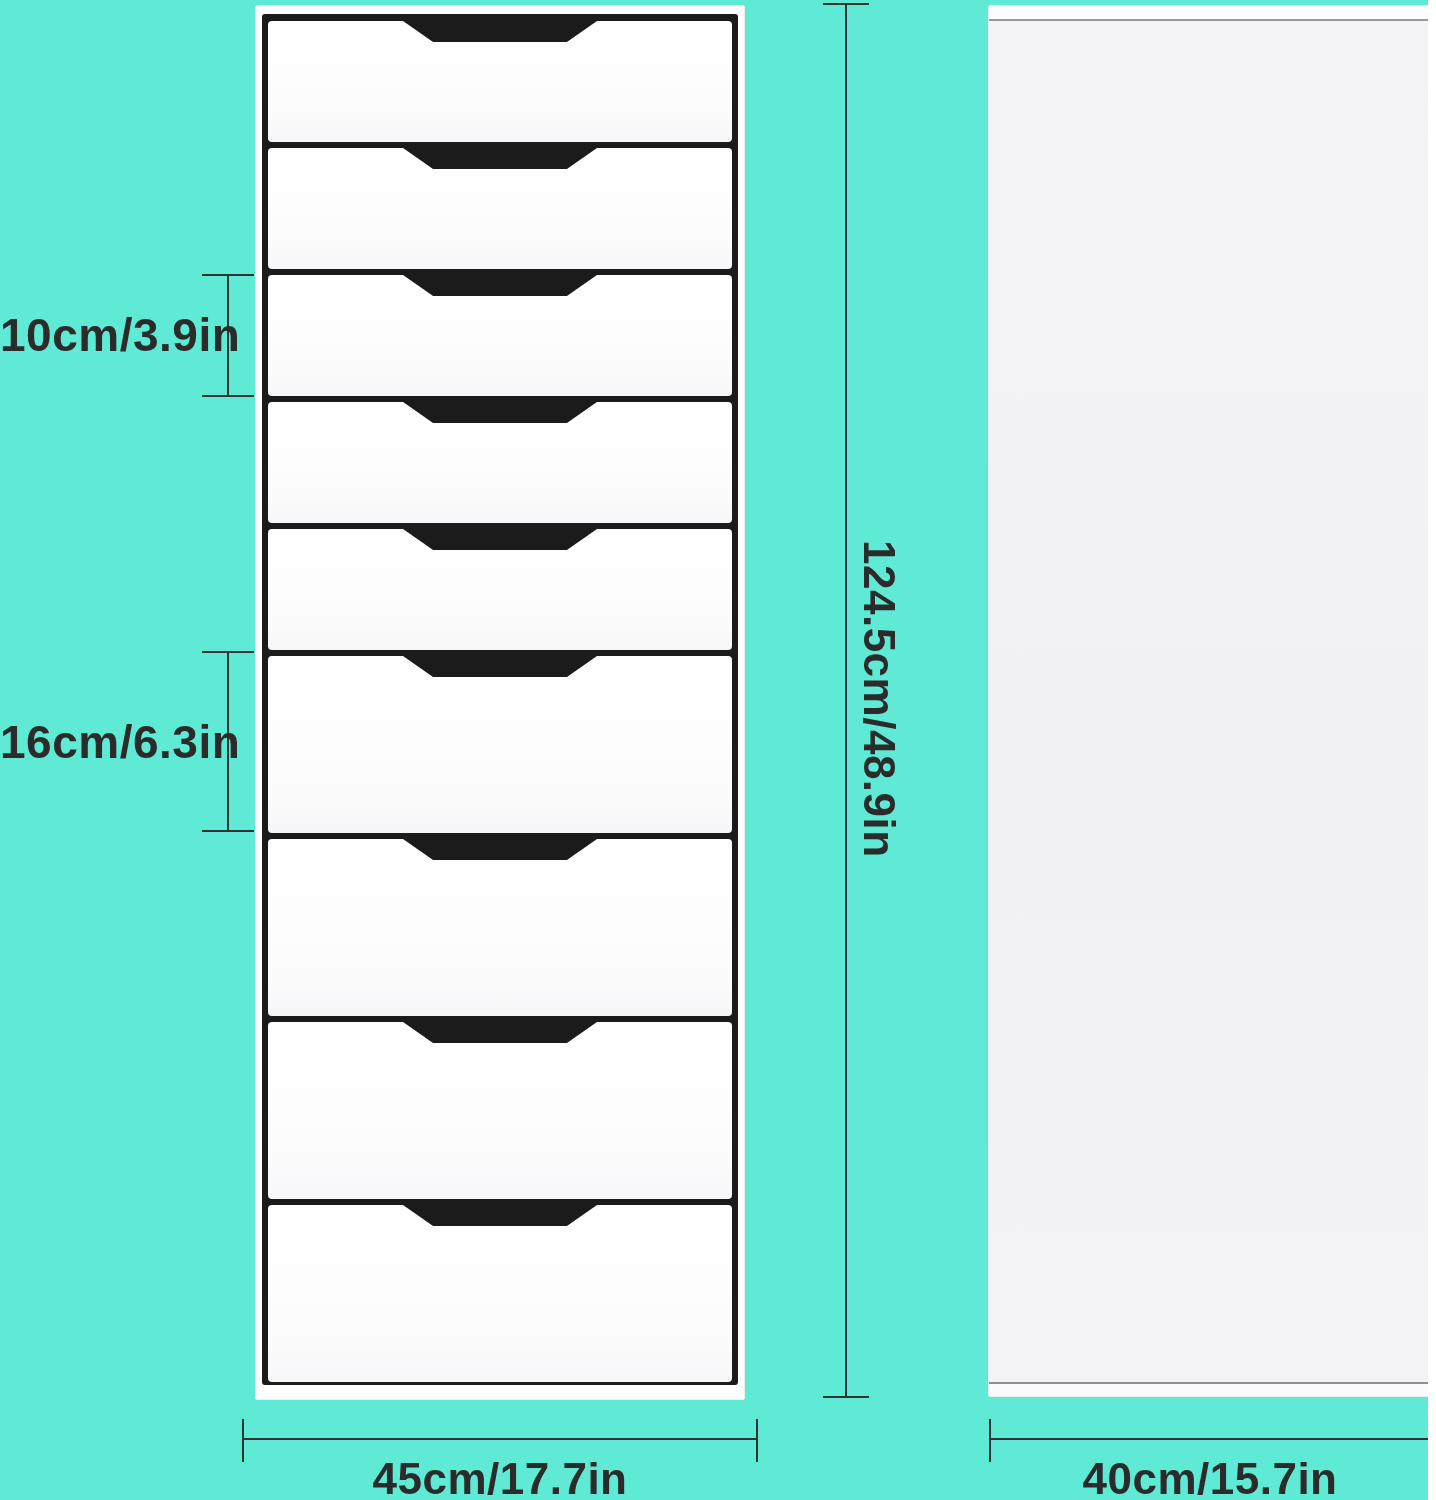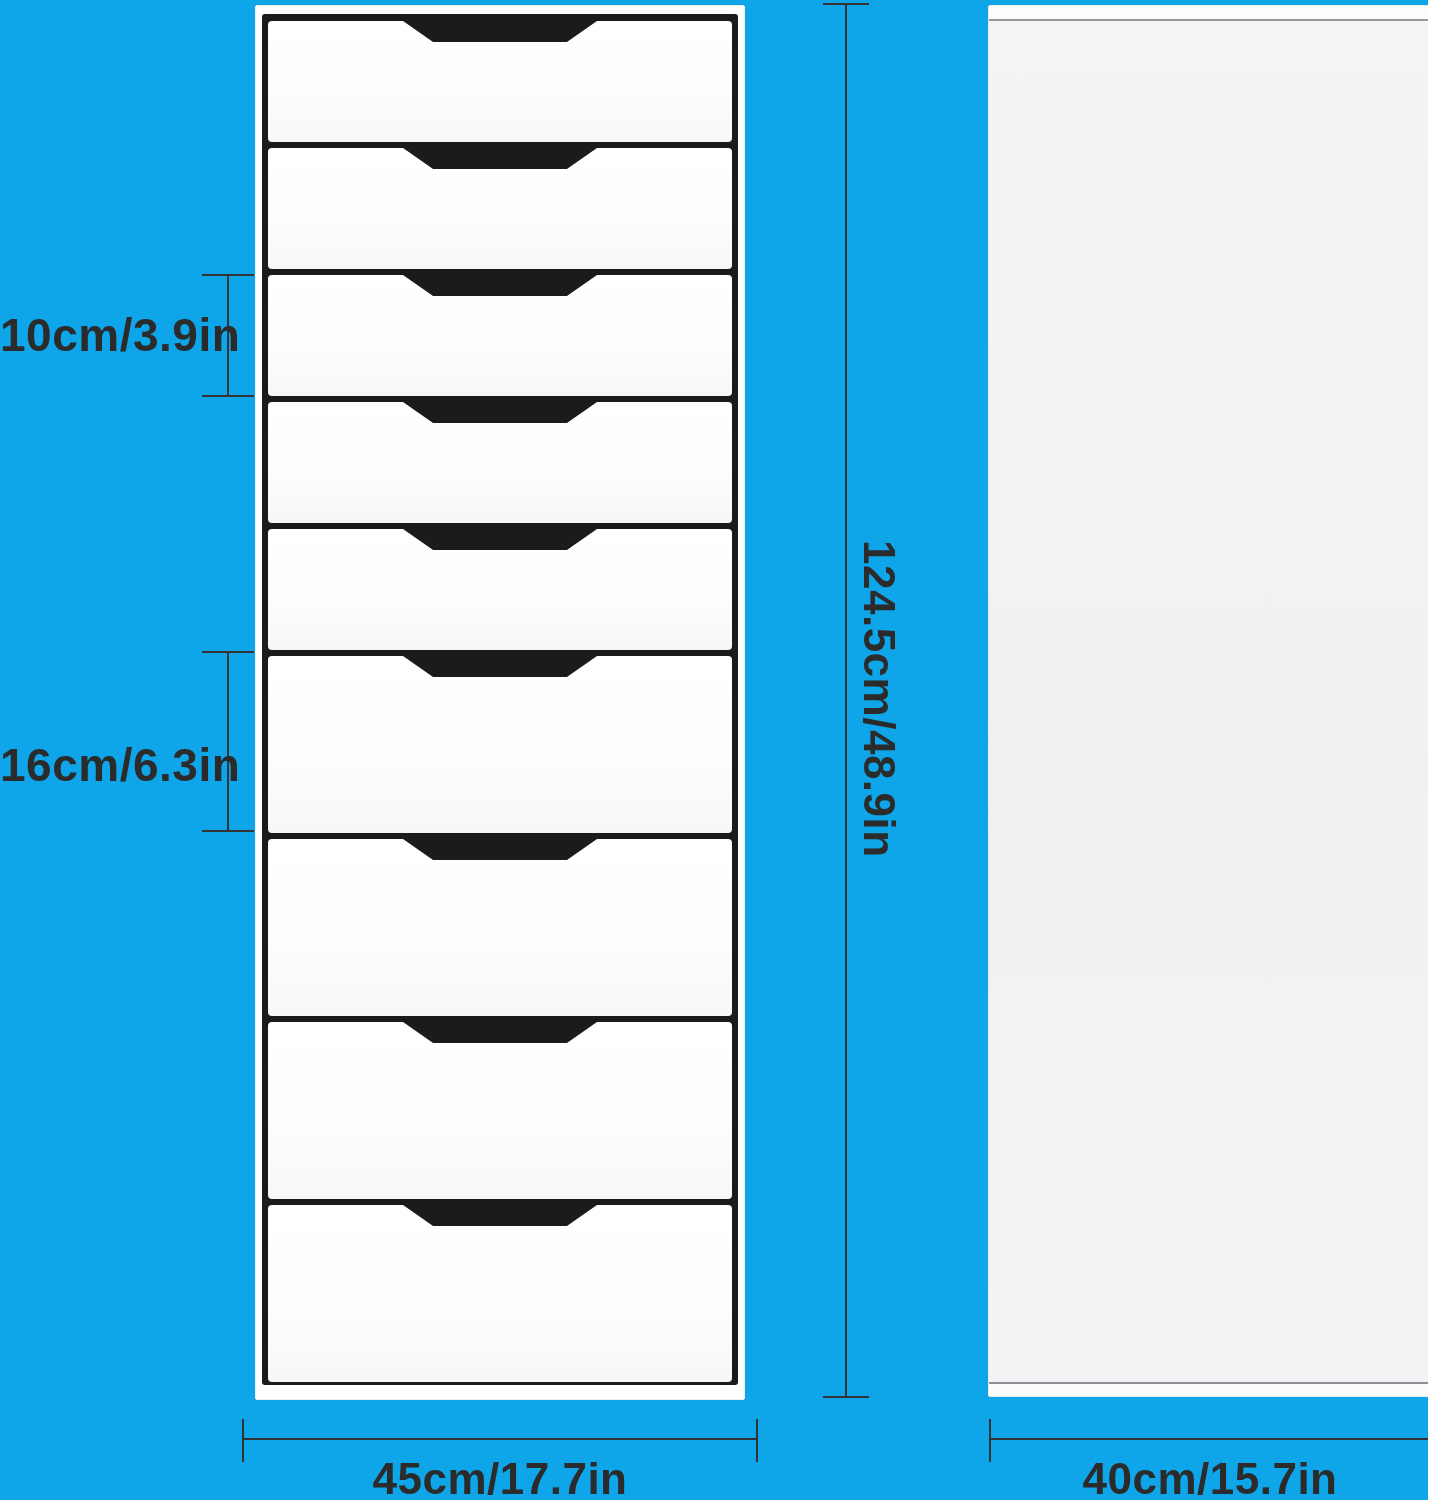--- a/index.html
+++ b/index.html
@@ -3,21 +3,21 @@
 <meta charset="utf-8">
 <style>
   * { margin: 0; padding: 0; box-sizing: border-box; }
   html, body { background: #ffffff; }
   body { font-family: "Liberation Sans", sans-serif; }
 
   .canvas {
     position: relative;
     width: 1428px;
     height: 1500px;
-    background: #0ea5e9;
+    background: #5eead4;
     overflow: hidden;
   }
 
   
   .front-view {
     position: absolute;
     left: 255px; top: 5px;
     width: 490px; height: 1395px;
     background: #ffffff;
     border: 1px solid #ededee;
@@ -91,21 +91,21 @@
   
   .dim-small-v   { left: 227px; top: 274px; width: 2px;  height: 123px; }
   .dim-small-t1  { left: 202px; top: 274px; width: 52px; height: 2px; }
   .dim-small-t2  { left: 202px; top: 395px; width: 52px; height: 2px; }
   .dim-small-lab { left: 0;     top: 312px; }
 
   
   .dim-large-v   { left: 227px; top: 651px; width: 2px;  height: 181px; }
   .dim-large-t1  { left: 202px; top: 651px; width: 52px; height: 2px; }
   .dim-large-t2  { left: 202px; top: 830px; width: 52px; height: 2px; }
-  .dim-large-lab { left: 0;     top: 719px; margin-top: 23px; }
+  .dim-large-lab { left: 0;     top: 719px; }
 
   
   .dim-height-v  { left: 845px; top: 3px;    width: 2px;  height: 1395px; }
   .dim-height-t1 { left: 823px; top: 3px;    width: 46px; height: 2px; }
   .dim-height-t2 { left: 823px; top: 1396px; width: 46px; height: 2px; }
 
   
   .dim-width-h   { left: 242px;  top: 1438px; width: 516px; height: 2px; }
   .dim-width-t1  { left: 242px;  top: 1419px; width: 2px;   height: 43px; }
   .dim-width-t2  { left: 756px;  top: 1419px; width: 2px;   height: 43px; }

